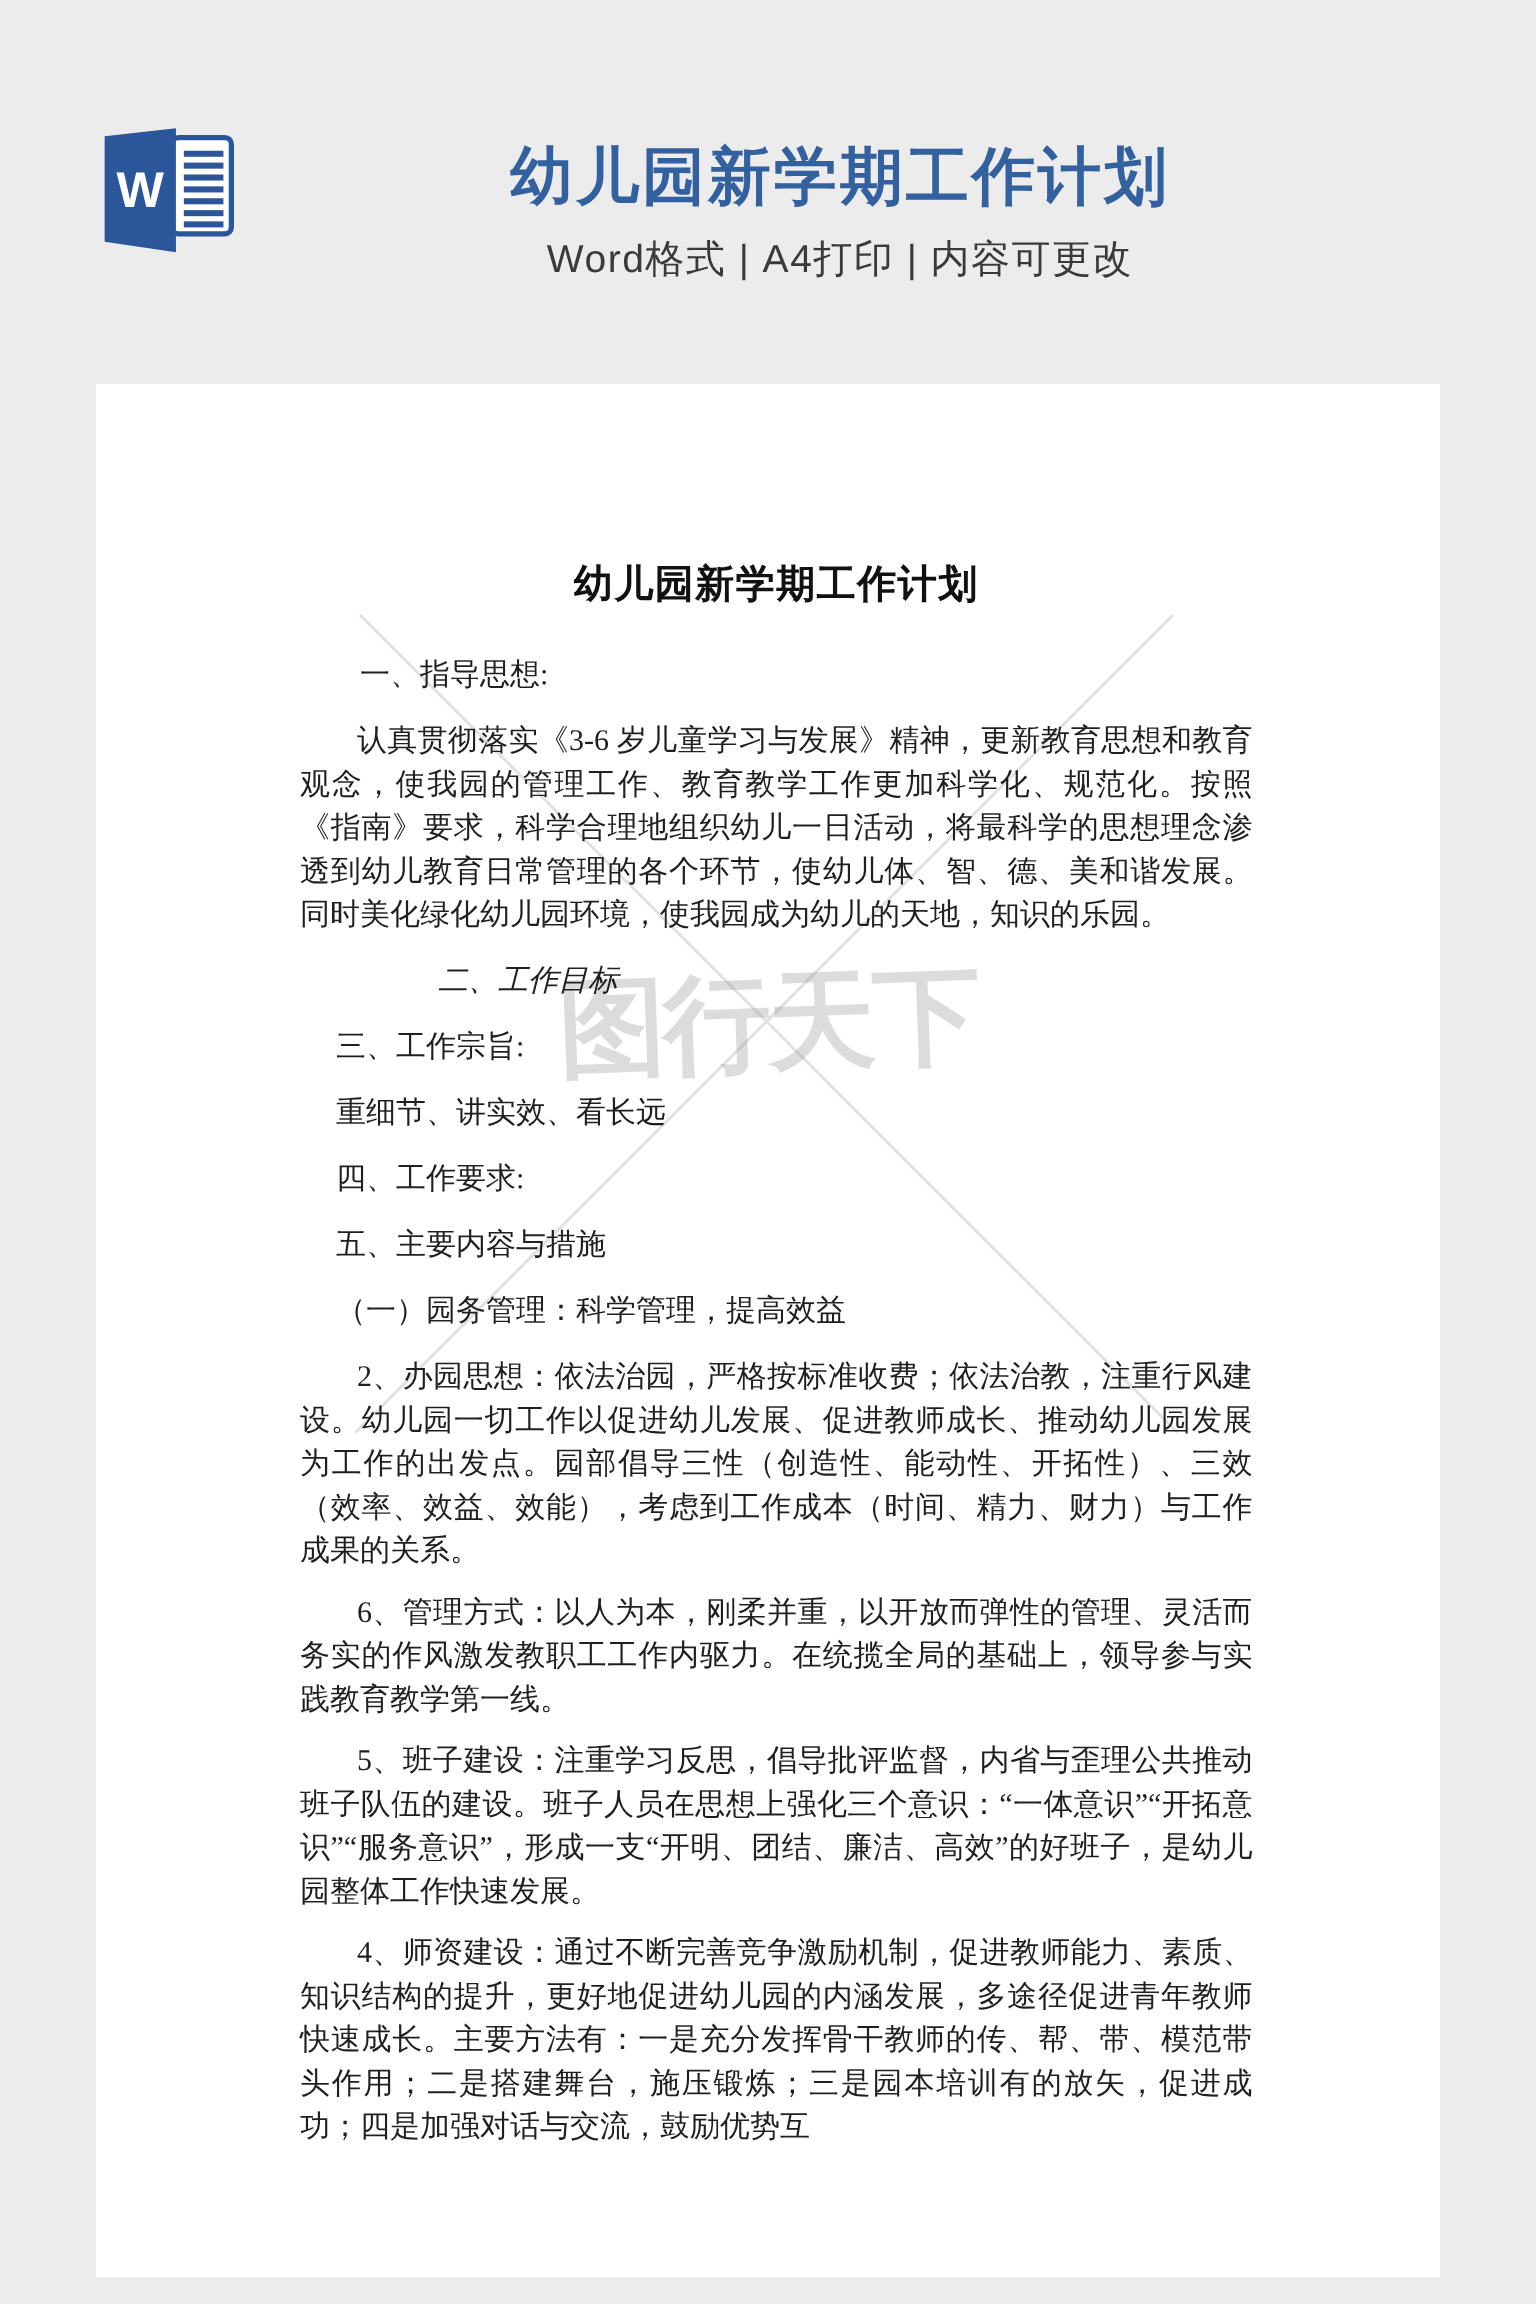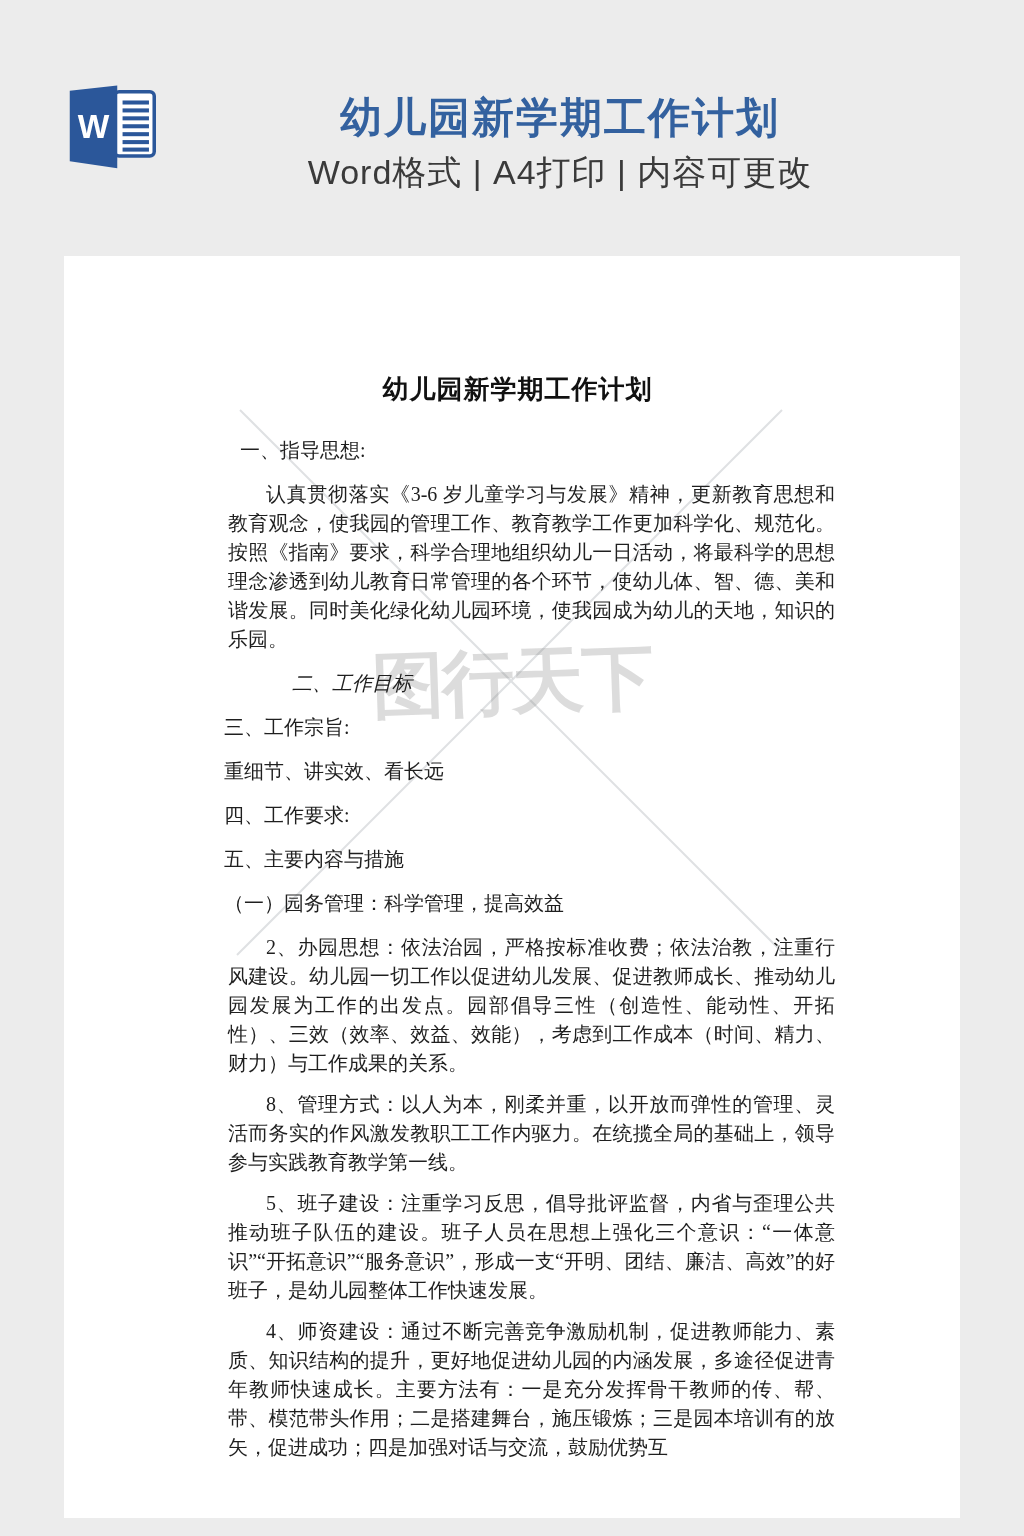--- a/index.html
+++ b/index.html
@@ -19,21 +19,21 @@
     text-align: center;
   }
   .header-title {
     margin-top: 92px;
     font-size: 42px; font-weight: bold; letter-spacing: 2px;
     color: #33619f;
     line-height: 52px;
   }
   .header-subtitle {
     margin-top: 12px;
-    font-size: 34px; color: #3a3a3a; letter-spacing: 1px;
+    font-size: 26px; color: #3a3a3a; letter-spacing: 1px;
     line-height: 32px;
   }
 
   
   .page {
     position: absolute; left: 64px; top: 256px;
     width: 896px; height: 1262px;
     background: #ffffff;
     overflow: hidden;
   }
@@ -56,21 +56,21 @@
     font-size: 20px; line-height: 29px;
   }
   .doc-title {
     text-align: center;
     font-size: 26px; font-weight: bold; line-height: 40px;
     letter-spacing: 1px;
     margin-bottom: 26px;
     color: #111111;
   }
   .block { margin-top: 15px; }
-  .para { text-align: justify; text-indent: 38px; margin-left: 28px; }
+  .para { text-align: justify; text-indent: 38px; }
   .para + .para { margin-top: 12px; }
   .ind-a { padding-left: 40px; }   
   .ind-b { padding-left: 24px; }   
   .ind-c { padding-left: 68px; }   
   .ind-d { padding-left: 92px; font-style: italic; }   
 </style>
 </head>
 <body>
 
 <div class="stage">
@@ -112,19 +112,19 @@
 
       <div class="block ind-a">一、指导思想:</div>
       <div class="block para">认真贯彻落实《3-6 岁儿童学习与发展》精神，更新教育思想和教育观念，使我园的管理工作、教育教学工作更加科学化、规范化。按照《指南》要求，科学合理地组织幼儿一日活动，将最科学的思想理念渗透到幼儿教育日常管理的各个环节，使幼儿体、智、德、美和谐发展。同时美化绿化幼儿园环境，使我园成为幼儿的天地，知识的乐园。</div>
       <div class="block ind-d">二、工作目标</div>
       <div class="block ind-b">三、工作宗旨:</div>
       <div class="block ind-b">重细节、讲实效、看长远</div>
       <div class="block ind-b">四、工作要求:</div>
       <div class="block ind-b">五、主要内容与措施</div>
       <div class="block ind-b">（一）园务管理：科学管理，提高效益</div>
       <div class="block para">2、办园思想：依法治园，严格按标准收费；依法治教，注重行风建设。幼儿园一切工作以促进幼儿发展、促进教师成长、推动幼儿园发展为工作的出发点。园部倡导三性（创造性、能动性、开拓性）、三效（效率、效益、效能），考虑到工作成本（时间、精力、财力）与工作成果的关系。</div>
-      <div class="block para">8、管理方式：以人为本，刚柔并重，以开放而弹性的管理、灵活而务实的作风激发教职工工作内驱力。在统揽全局的基础上，领导参与实践教育教学第一线。</div>
+      <div class="block para">6、管理方式：以人为本，刚柔并重，以开放而弹性的管理、灵活而务实的作风激发教职工工作内驱力。在统揽全局的基础上，领导参与实践教育教学第一线。</div>
       <div class="block para">5、班子建设：注重学习反思，倡导批评监督，内省与歪理公共推动班子队伍的建设。班子人员在思想上强化三个意识：“一体意识”“开拓意识”“服务意识”，形成一支“开明、团结、廉洁、高效”的好班子，是幼儿园整体工作快速发展。</div>
       <div class="block para">4、师资建设：通过不断完善竞争激励机制，促进教师能力、素质、知识结构的提升，更好地促进幼儿园的内涵发展，多途径促进青年教师快速成长。主要方法有：一是充分发挥骨干教师的传、帮、带、模范带头作用；二是搭建舞台，施压锻炼；三是园本培训有的放矢，促进成功；四是加强对话与交流，鼓励优势互</div>
     </div>
   </div>
 
 </div>
 
 </body></html>

